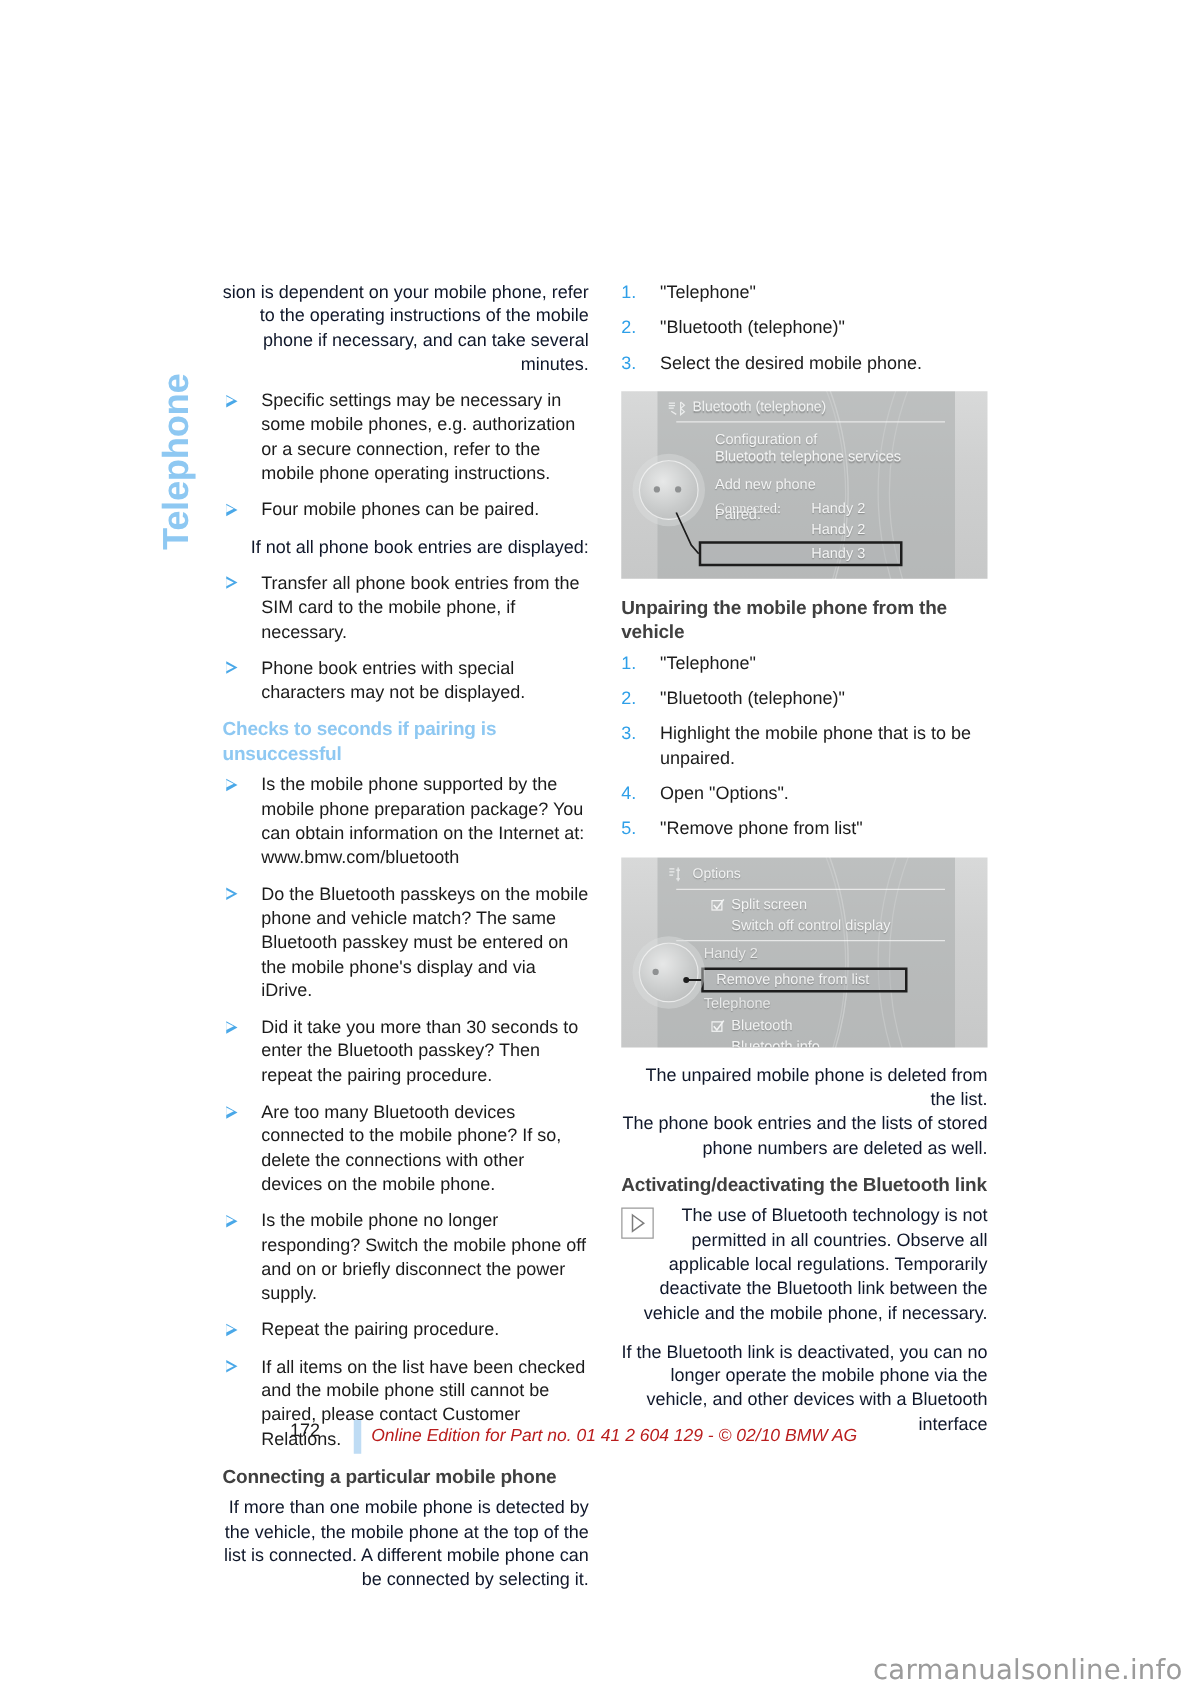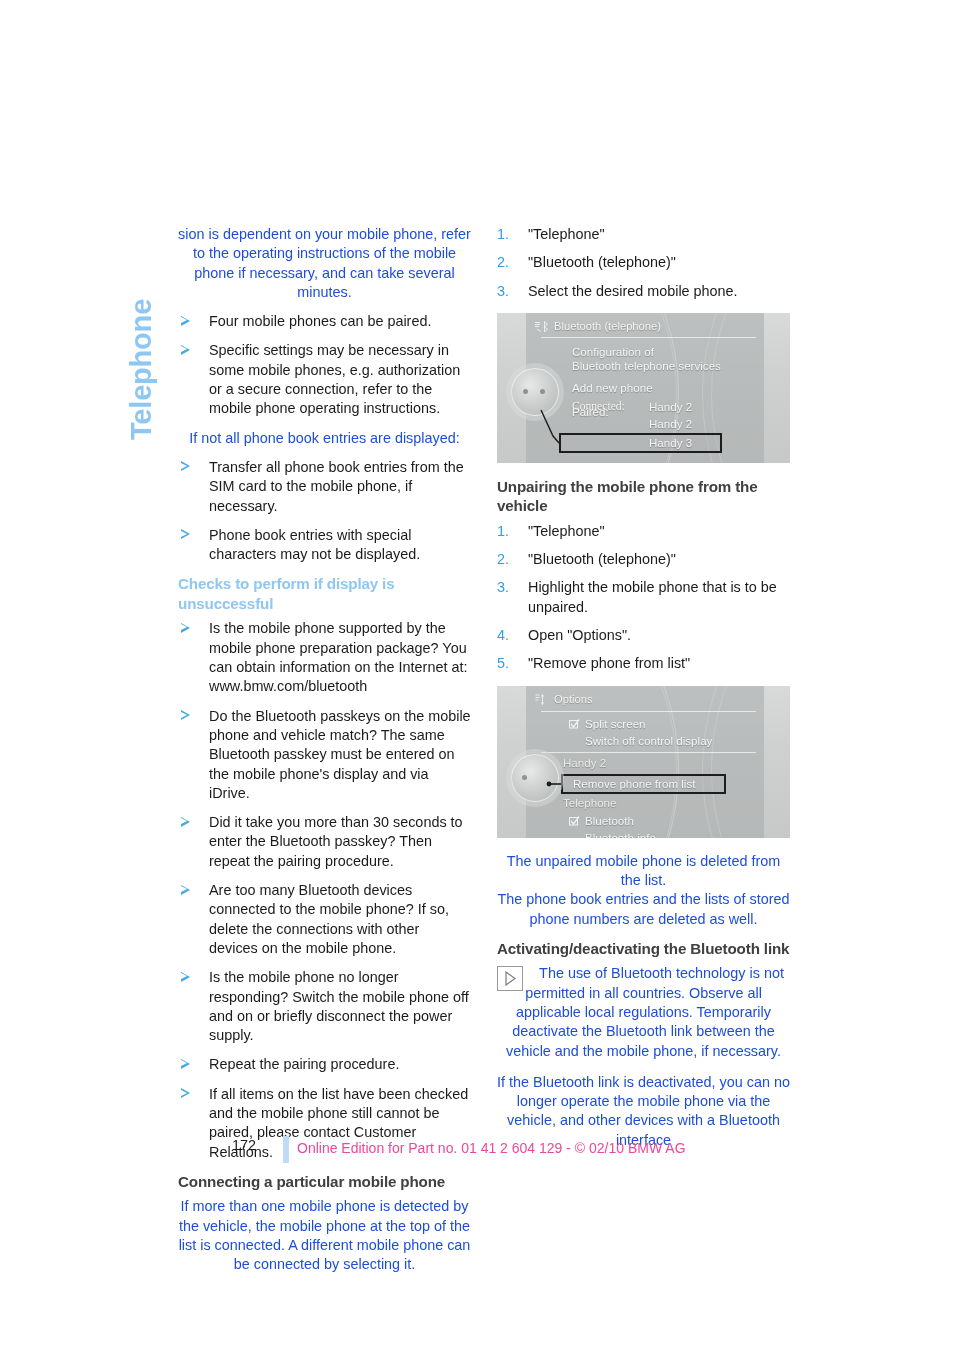--- a/index.html
+++ b/index.html
@@ -28,21 +28,21 @@
 
   
   .col{position:absolute;width:293px;}
   .col-left{left:178px;top:225px;}
   .col-right{left:497px;top:225px;}
 
   p{margin:0;}
 
   .body-txt{
     font-size:14.4px;line-height:19.3px;
-    color:#1d4ed8;text-align:center;
+    color:#0f172a;text-align:right;
   }
   .para{margin-bottom:10px;}
   .para-tight{margin-bottom:0;margin-top:12px;}
 
   
   ul.bullets{list-style:none;margin:0 0 0 0;padding:0;}
   ul.bullets li{
     position:relative;padding-left:31px;margin-bottom:10px;
     font-size:14.4px;line-height:19.3px;color:#1b1b1b;
   }
@@ -152,21 +152,21 @@
   .pageno{
     position:absolute;left:222px;top:1137px;width:44px;text-align:center;
     font-size:14.4px;color:#1b1b1b;
   }
   .footbar{
     position:absolute;left:283px;top:1136px;width:6px;height:27px;
     background:#bfdcf4;
   }
   .foottxt{
     position:absolute;left:297px;top:1140px;
-    font-size:14px;color:#ec4899;white-space:nowrap;
+    font-size:14px;color:#b91c1c;white-space:nowrap;font-style:italic;
   }
   .watermark{
     position:absolute;right:14px;bottom:9px;
     font-size:22px;color:#9b9b9b;letter-spacing:.2px;
     font-family:"DejaVu Sans",sans-serif;
   }
 </style>
 </head>
 <body>
 
@@ -176,42 +176,42 @@
     <div class="chapter-tab" style="left:122px;top:440px;">Telephone</div>
   </div>
 
   <div class="col col-left">
 
     <p class="body-txt para">sion is dependent on your mobile phone, refer to the operating instructions of the mobile phone if necessary, and can take several minutes.</p>
 
     <ul class="bullets">
       <li>
         <span class="tri"></span>
+        <span>Specific settings may be necessary in some mobile phones, e.g. authorization or a secure connection, refer to the mobile phone operating instructions.</span>
+      </li>
+      <li>
+        <span class="tri"></span>
         <span>Four mobile phones can be paired.</span>
       </li>
-      <li>
-        <span class="tri"></span>
-        <span>Specific settings may be necessary in some mobile phones, e.g. authorization or a secure connection, refer to the mobile phone operating instructions.</span>
-      </li>
     </ul>
 
     <p class="body-txt para">If not all phone book entries are displayed:</p>
 
     <ul class="bullets">
       <li>
         <span class="tri"></span>
         <span>Transfer all phone book entries from the SIM card to the mobile phone, if necessary.</span>
       </li>
       <li>
         <span class="tri"></span>
         <span>Phone book entries with special characters may not be displayed.</span>
       </li>
     </ul>
 
-    <h3 class="h-light sp-above-sm">Checks to perform if display is unsuccessful</h3>
+    <h3 class="h-light sp-above-sm">Checks to seconds if pairing is unsuccessful</h3>
 
     <ul class="bullets">
       <li>
         <span class="tri"></span>
         <span>Is the mobile phone supported by the mobile phone preparation package? You can obtain information on the Internet at: www.bmw.com/bluetooth</span>
       </li>
       <li>
         <span class="tri"></span>
         <span>Do the Bluetooth passkeys on the mobile phone and vehicle match? The same Bluetooth passkey must be entered on the mobile phone's display and via iDrive.</span>
       </li>
@@ -392,13 +392,14 @@
       <p class="body-txt para first-lines">The use of Bluetooth technology is not permitted in all countries. Observe all applicable local regulations. Temporarily deactivate the Bluetooth link between the vehicle and the mobile phone, if necessary.</p>
     </div>
 
     <p class="body-txt para-tight">If the Bluetooth link is deactivated, you can no longer operate the mobile phone via the vehicle, and other devices with a Bluetooth interface</p>
   </div>
 
   <div class="pageno">172</div>
   <div class="footbar"></div>
   <div class="foottxt">Online Edition for Part no. 01 41 2 604 129 - © 02/10 BMW AG</div>
 
+  <div class="watermark">carmanualsonline.info</div>
 </div>
 
 </body></html>

